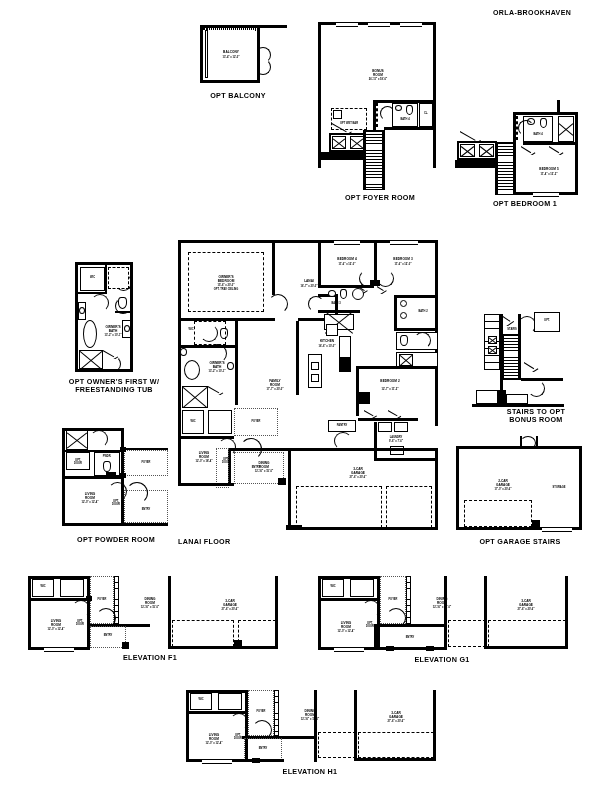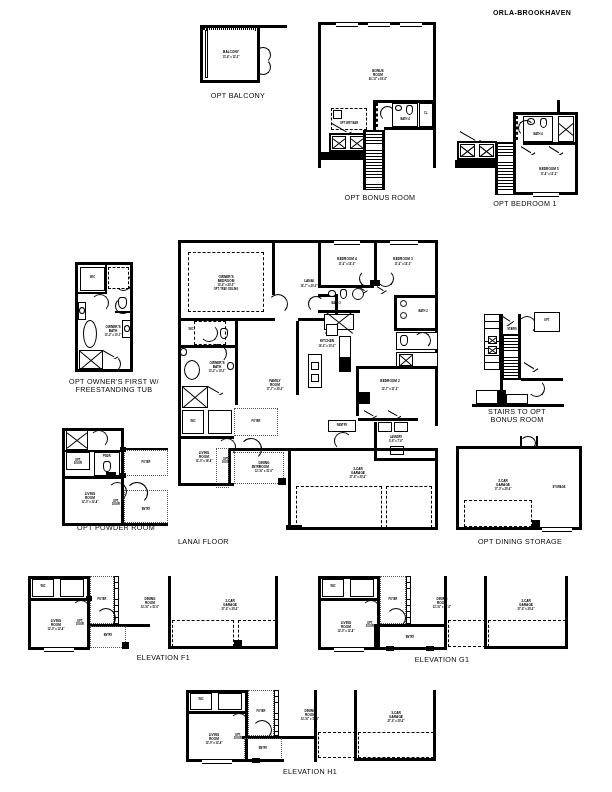--- a/index.html
+++ b/index.html
@@ -1,20 +1,20 @@
 <!DOCTYPE html>
 <html><head>
 <meta charset="utf-8">
 <style>
   html,body{margin:0;padding:0;background:#fff;}
   body{width:612px;height:792px;position:relative;overflow:hidden;
        font-family:"Liberation Sans","DejaVu Sans",sans-serif;color:#000;}
   .sheet{position:absolute;inset:0;}
   .plan{position:absolute;}
-  .ttl{position:absolute;text-align:center;font-weight:normal;letter-spacing:.3px;
+  .ttl{position:absolute;text-align:center;font-weight:bold;letter-spacing:.3px;
        font-size:7.2px;line-height:8.4px;white-space:pre-line;}
   
   .w{position:absolute;background:#000;}
   .thick{position:absolute;box-sizing:border-box;border:2.4px solid #000;background:#fff;}
   .thin{position:absolute;box-sizing:border-box;border:1px solid #000;background:#fff;}
   .dash{position:absolute;box-sizing:border-box;border:1px dashed #000;background:transparent;}
   .dot{position:absolute;box-sizing:border-box;border:1px dotted #555;background:transparent;}
   .lbl{position:absolute;text-align:center;font-size:3.2px;line-height:3.9px;
        font-weight:bold;white-space:pre-line;letter-spacing:0;}
   .lbl.sm{font-size:2.6px;line-height:3.2px;}
@@ -113,21 +113,21 @@
     <div class="w" style="left:66px;top:105px;width:52px;height:3px;"></div>
     <div class="dash" style="left:58px;top:81px;width:2px;height:24px;"></div>
     <div class="thin" style="left:74px;top:81px;width:26px;height:24px;"></div>
     <div class="sink" style="left:77px;top:83px;width:7px;height:6px;"></div>
     <div class="wc" style="left:88px;top:83px;width:7px;height:10px;"></div>
     <div class="lbl sm" style="left:74px;top:96px;width:26px;">BATH 4</div>
     <div class="thin" style="left:101px;top:81px;width:14px;height:24px;"></div>
     <div class="lbl sm" style="left:101px;top:90px;width:14px;">CL.</div>
     <div class="swing tl" style="left:62px;top:84px;width:13px;height:13px;"></div>
   </div>
-  <div class="ttl" style="left:330px;top:194px;width:100px;">OPT BONUS ROOM</div>
+  <div class="ttl" style="left:330px;top:194px;width:100px;">OPT FOYER ROOM</div>
 
   <div class="plan" style="left:455px;top:100px;width:125px;height:95px;">
 
     <div class="peak" style="left:5px;top:31px;width:36px;height:11px;">
       <i style="transform:rotate(30deg);"></i>
         <i style="left:50%;transform:rotate(-30deg) translateX(-100%);transform-origin:right top;"></i>
     </div>
     <div class="thick" style="left:2px;top:41px;width:40px;height:19px;"></div>
     <div class="xbox" style="left:5px;top:44px;width:15px;height:13px;"></div>
     <div class="xbox" style="left:24px;top:44px;width:15px;height:13px;"></div>
@@ -232,21 +232,21 @@
     <div class="dot" style="left:62px;top:22px;width:44px;height:26px;"></div>
     <div class="lbl sm" style="left:68px;top:33px;width:32px;">FOYER</div>
     <div class="dot" style="left:62px;top:62px;width:44px;height:33px;"></div>
     <div class="lbl sm" style="left:68px;top:80px;width:32px;">ENTRY</div>
     <div class="swing tr" style="left:64px;top:54px;width:20px;height:20px;"></div>
     <div class="w" style="left:62px;top:20px;width:44px;height:2px;"></div>
     <div class="w" style="left:62px;top:95px;width:44px;height:3px;"></div>
     <div class="fill" style="left:58px;top:19px;width:6px;height:5px;"></div>
     <div class="fill" style="left:58px;top:45px;width:6px;height:5px;"></div>
   </div>
-  <div class="ttl" style="left:60px;top:524px;width:112px;">OPT POWDER ROOM</div>
+  <div class="ttl" style="left:60px;top:536px;width:112px;">OPT POWDER ROOM</div>
 
   <div class="plan" style="left:178px;top:240px;width:260px;height:290px;">
 
     <div class="w" style="left:0;top:0;width:260px;height:3px;"></div>
     <div class="w" style="left:0;top:0;width:3px;height:246px;"></div>
     <div class="w" style="left:257px;top:0;width:3px;height:162px;"></div>
 
     <div class="w" style="left:0;top:52px;width:3px;height:2px;"></div>
     <div class="dash" style="left:10px;top:12px;width:76px;height:60px;"></div>
     <div class="lbl" style="left:20px;top:36px;width:56px;">OWNER'S
@@ -426,40 +426,40 @@
     <div class="peak" style="left:52px;top:52px;width:24px;height:10px;">
       <i style="transform:rotate(32deg);"></i>
         <i style="left:50%;transform:rotate(-32deg) translateX(-100%);transform-origin:right top;"></i>
     </div>
     <div class="swing br" style="left:56px;top:70px;width:15px;height:15px;"></div>
     <div class="thin" style="left:4px;top:80px;width:22px;height:14px;"></div>
     <div class="thin" style="left:34px;top:84px;width:22px;height:10px;"></div>
     <div class="fill" style="left:26px;top:80px;width:8px;height:14px;"></div>
     <div class="w" style="left:0;top:94px;width:92px;height:2.5px;"></div>
   </div>
-  <div class="ttl" style="left:462px;top:408px;width:110px;">STAIRS TO OPT
+  <div class="ttl" style="left:481px;top:408px;width:110px;">STAIRS TO OPT
 BONUS ROOM</div>
 
   <div class="plan" style="left:456px;top:446px;width:128px;height:86px;">
     <div class="w" style="left:0;top:0;width:126px;height:3px;"></div>
     <div class="w" style="left:0;top:0;width:3px;height:84px;"></div>
     <div class="w" style="left:0;top:81px;width:126px;height:3px;"></div>
     <div class="w" style="left:123px;top:0;width:3px;height:84px;"></div>
     <div class="lbl" style="left:26px;top:34px;width:42px;">2-CAR
 GARAGE</div>
     <div class="lbl sm" style="left:26px;top:42px;width:42px;">17'-0" x 20'-6"</div>
     <div class="dash" style="left:8px;top:54px;width:68px;height:27px;"></div>
     <div class="lbl sm" style="left:86px;top:40px;width:34px;">STORAGE</div>
     <div class="fill" style="left:76px;top:74px;width:8px;height:8px;"></div>
     <div class="win" style="left:86px;top:81px;width:30px;height:3px;"></div>
     <div class="w" style="left:64px;top:-10px;width:2px;height:10px;"></div>
     <div class="w" style="left:80px;top:-10px;width:2px;height:10px;"></div>
     <div class="swing tr" style="left:64px;top:-10px;width:14px;height:12px;"></div>
   </div>
-  <div class="ttl" style="left:455px;top:538px;width:130px;">OPT DINING STORAGE</div>
+  <div class="ttl" style="left:455px;top:538px;width:130px;">OPT GARAGE STAIRS</div>
 
   <div class="plan" style="left:28px;top:576px;width:250px;height:76px;">
     <div class="w" style="left:0;top:0;width:3px;height:74px;"></div>
     <div class="w" style="left:0;top:0;width:62px;height:3px;"></div>
     <div class="w" style="left:0;top:71px;width:62px;height:3px;"></div>
     <div class="w" style="left:59px;top:0;width:3px;height:74px;"></div>
     <div class="win" style="left:16px;top:71px;width:30px;height:3px;"></div>
     <div class="thin" style="left:4px;top:3px;width:22px;height:18px;"></div>
     <div class="thin" style="left:32px;top:3px;width:24px;height:18px;"></div>
     <div class="lbl sm" style="left:4px;top:9px;width:22px;">WIC</div>
@@ -490,21 +490,21 @@
     <div class="w" style="left:140px;top:0;width:3px;height:72px;"></div>
     <div class="w" style="left:140px;top:70px;width:110px;height:3px;"></div>
     <div class="w" style="left:247px;top:0;width:3px;height:73px;"></div>
     <div class="lbl" style="left:180px;top:24px;width:44px;">3-CAR
 GARAGE</div>
     <div class="lbl sm" style="left:180px;top:32px;width:44px;">27'-6" x 20'-6"</div>
     <div class="dash" style="left:144px;top:44px;width:62px;height:27px;"></div>
     <div class="dash" style="left:210px;top:44px;width:38px;height:27px;"></div>
     <div class="fill" style="left:206px;top:64px;width:8px;height:8px;"></div>
   </div>
-  <div class="ttl" style="left:110px;top:654px;width:80px;text-align:right;">ELEVATION F1</div>
+  <div class="ttl" style="left:110px;top:654px;width:80px;">ELEVATION F1</div>
 
   <div class="plan" style="left:318px;top:576px;width:250px;height:78px;">
     <div class="w" style="left:0;top:0;width:3px;height:74px;"></div>
     <div class="w" style="left:0;top:0;width:62px;height:3px;"></div>
     <div class="w" style="left:0;top:71px;width:62px;height:3px;"></div>
     <div class="w" style="left:59px;top:0;width:3px;height:74px;"></div>
     <div class="win" style="left:16px;top:71px;width:30px;height:3px;"></div>
     <div class="thin" style="left:4px;top:3px;width:22px;height:18px;"></div>
     <div class="thin" style="left:32px;top:3px;width:24px;height:18px;"></div>
     <div class="lbl sm" style="left:4px;top:9px;width:22px;">WIC</div>

